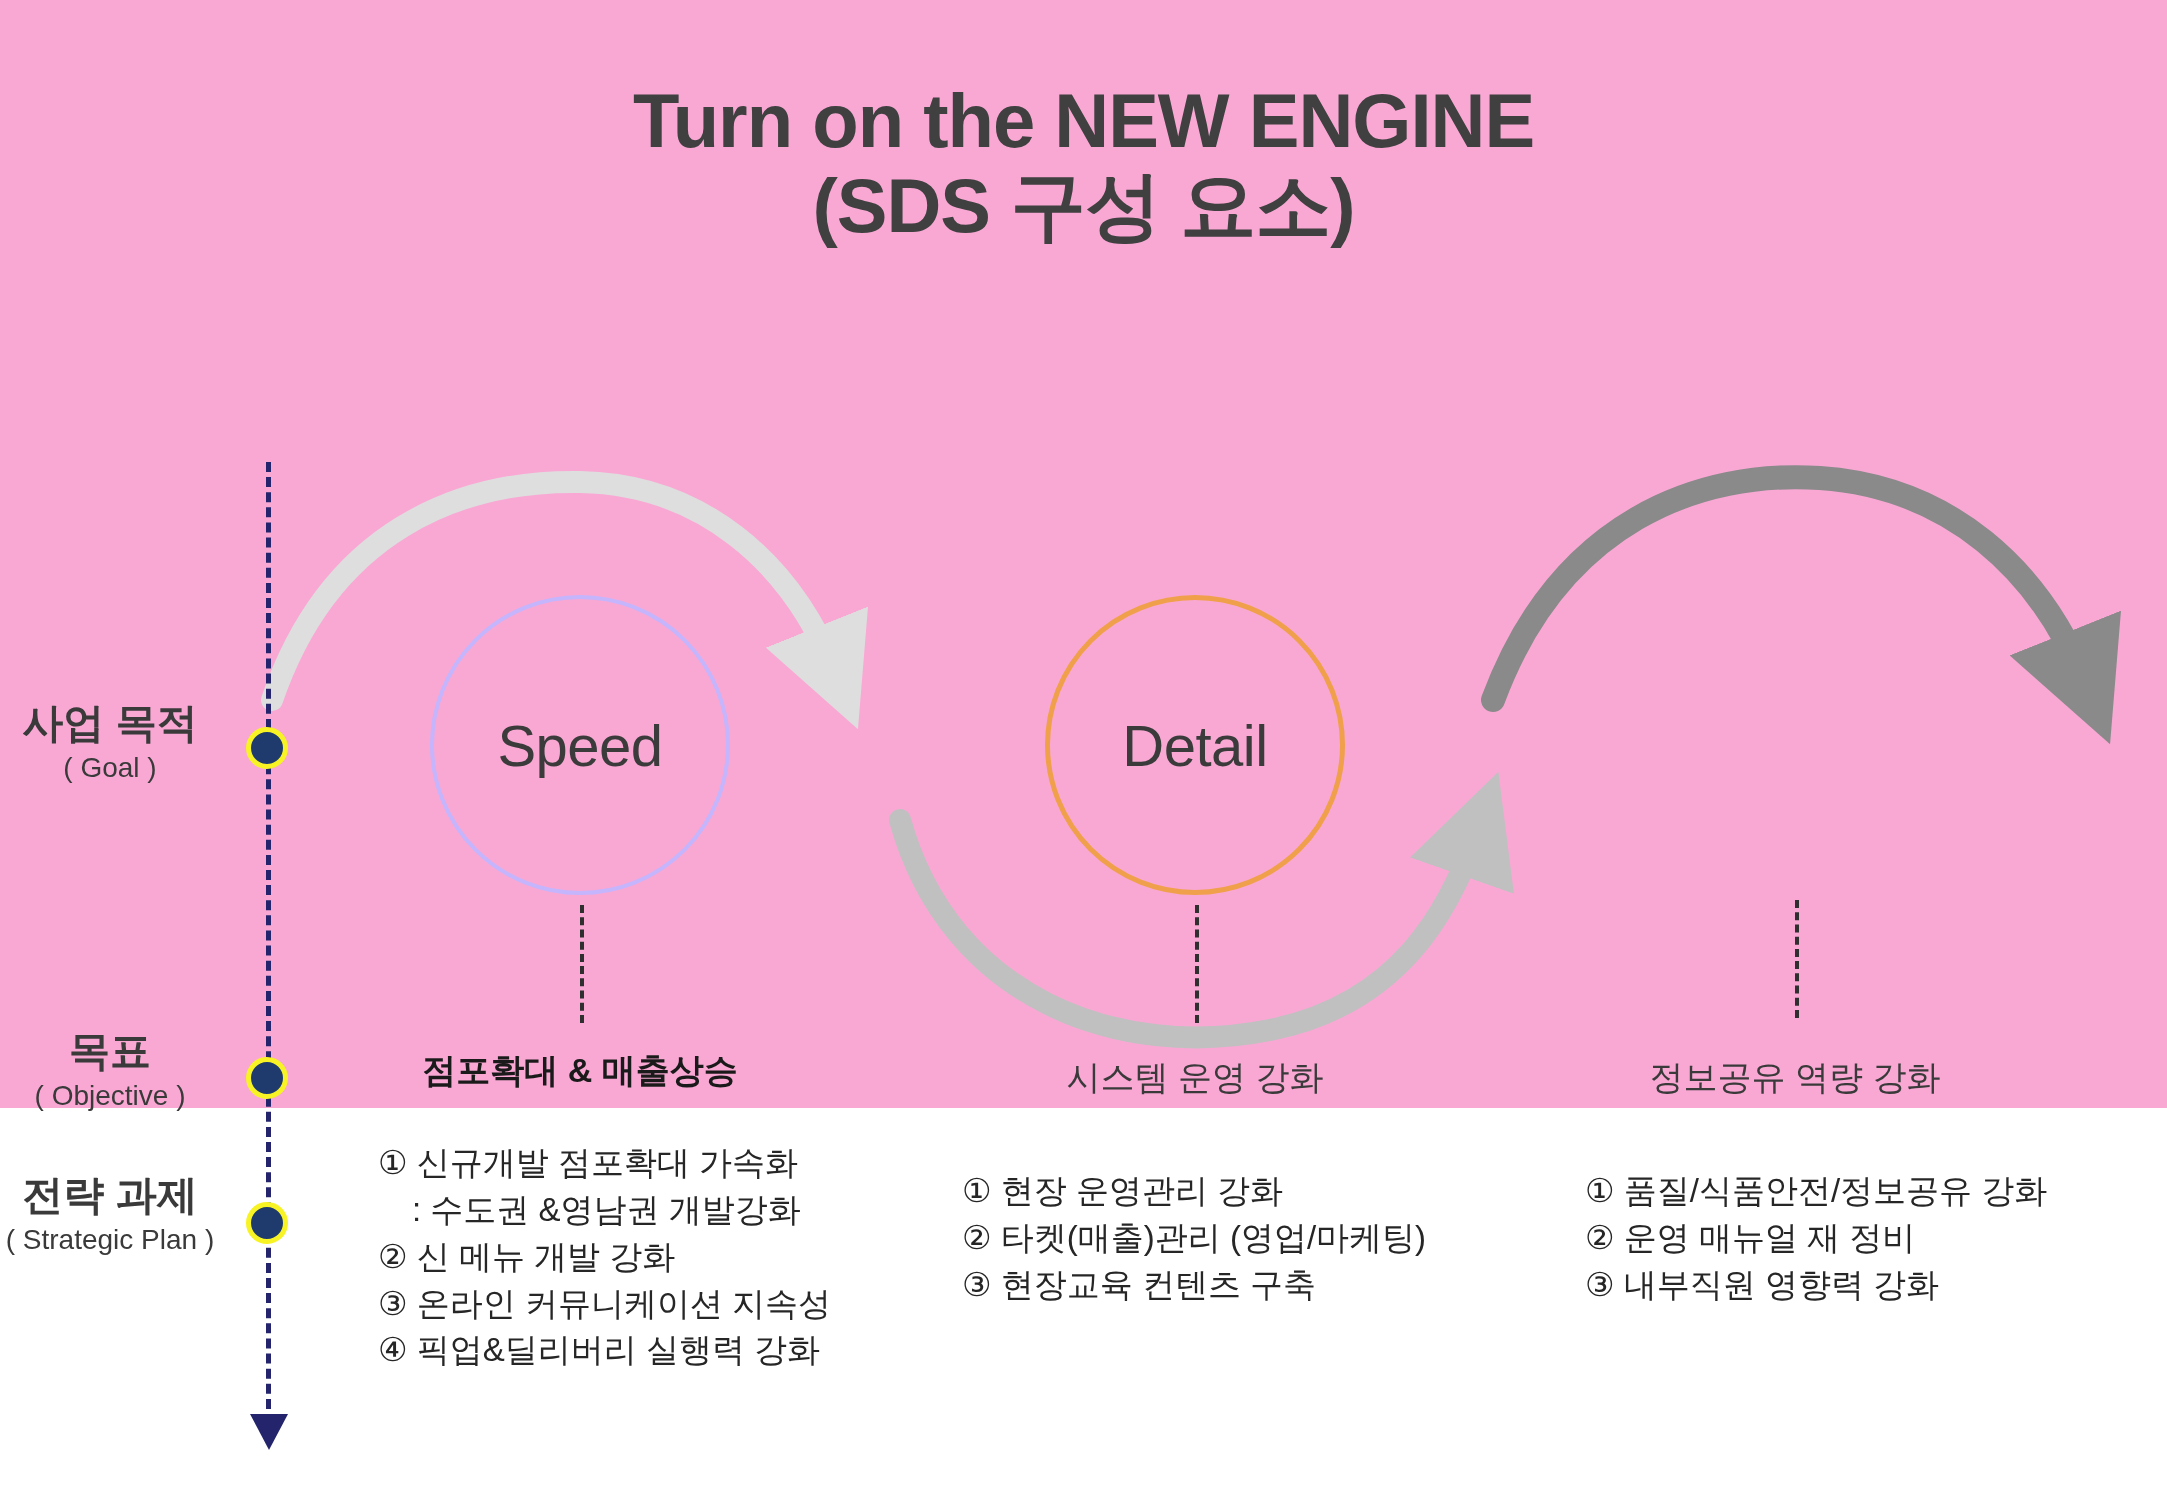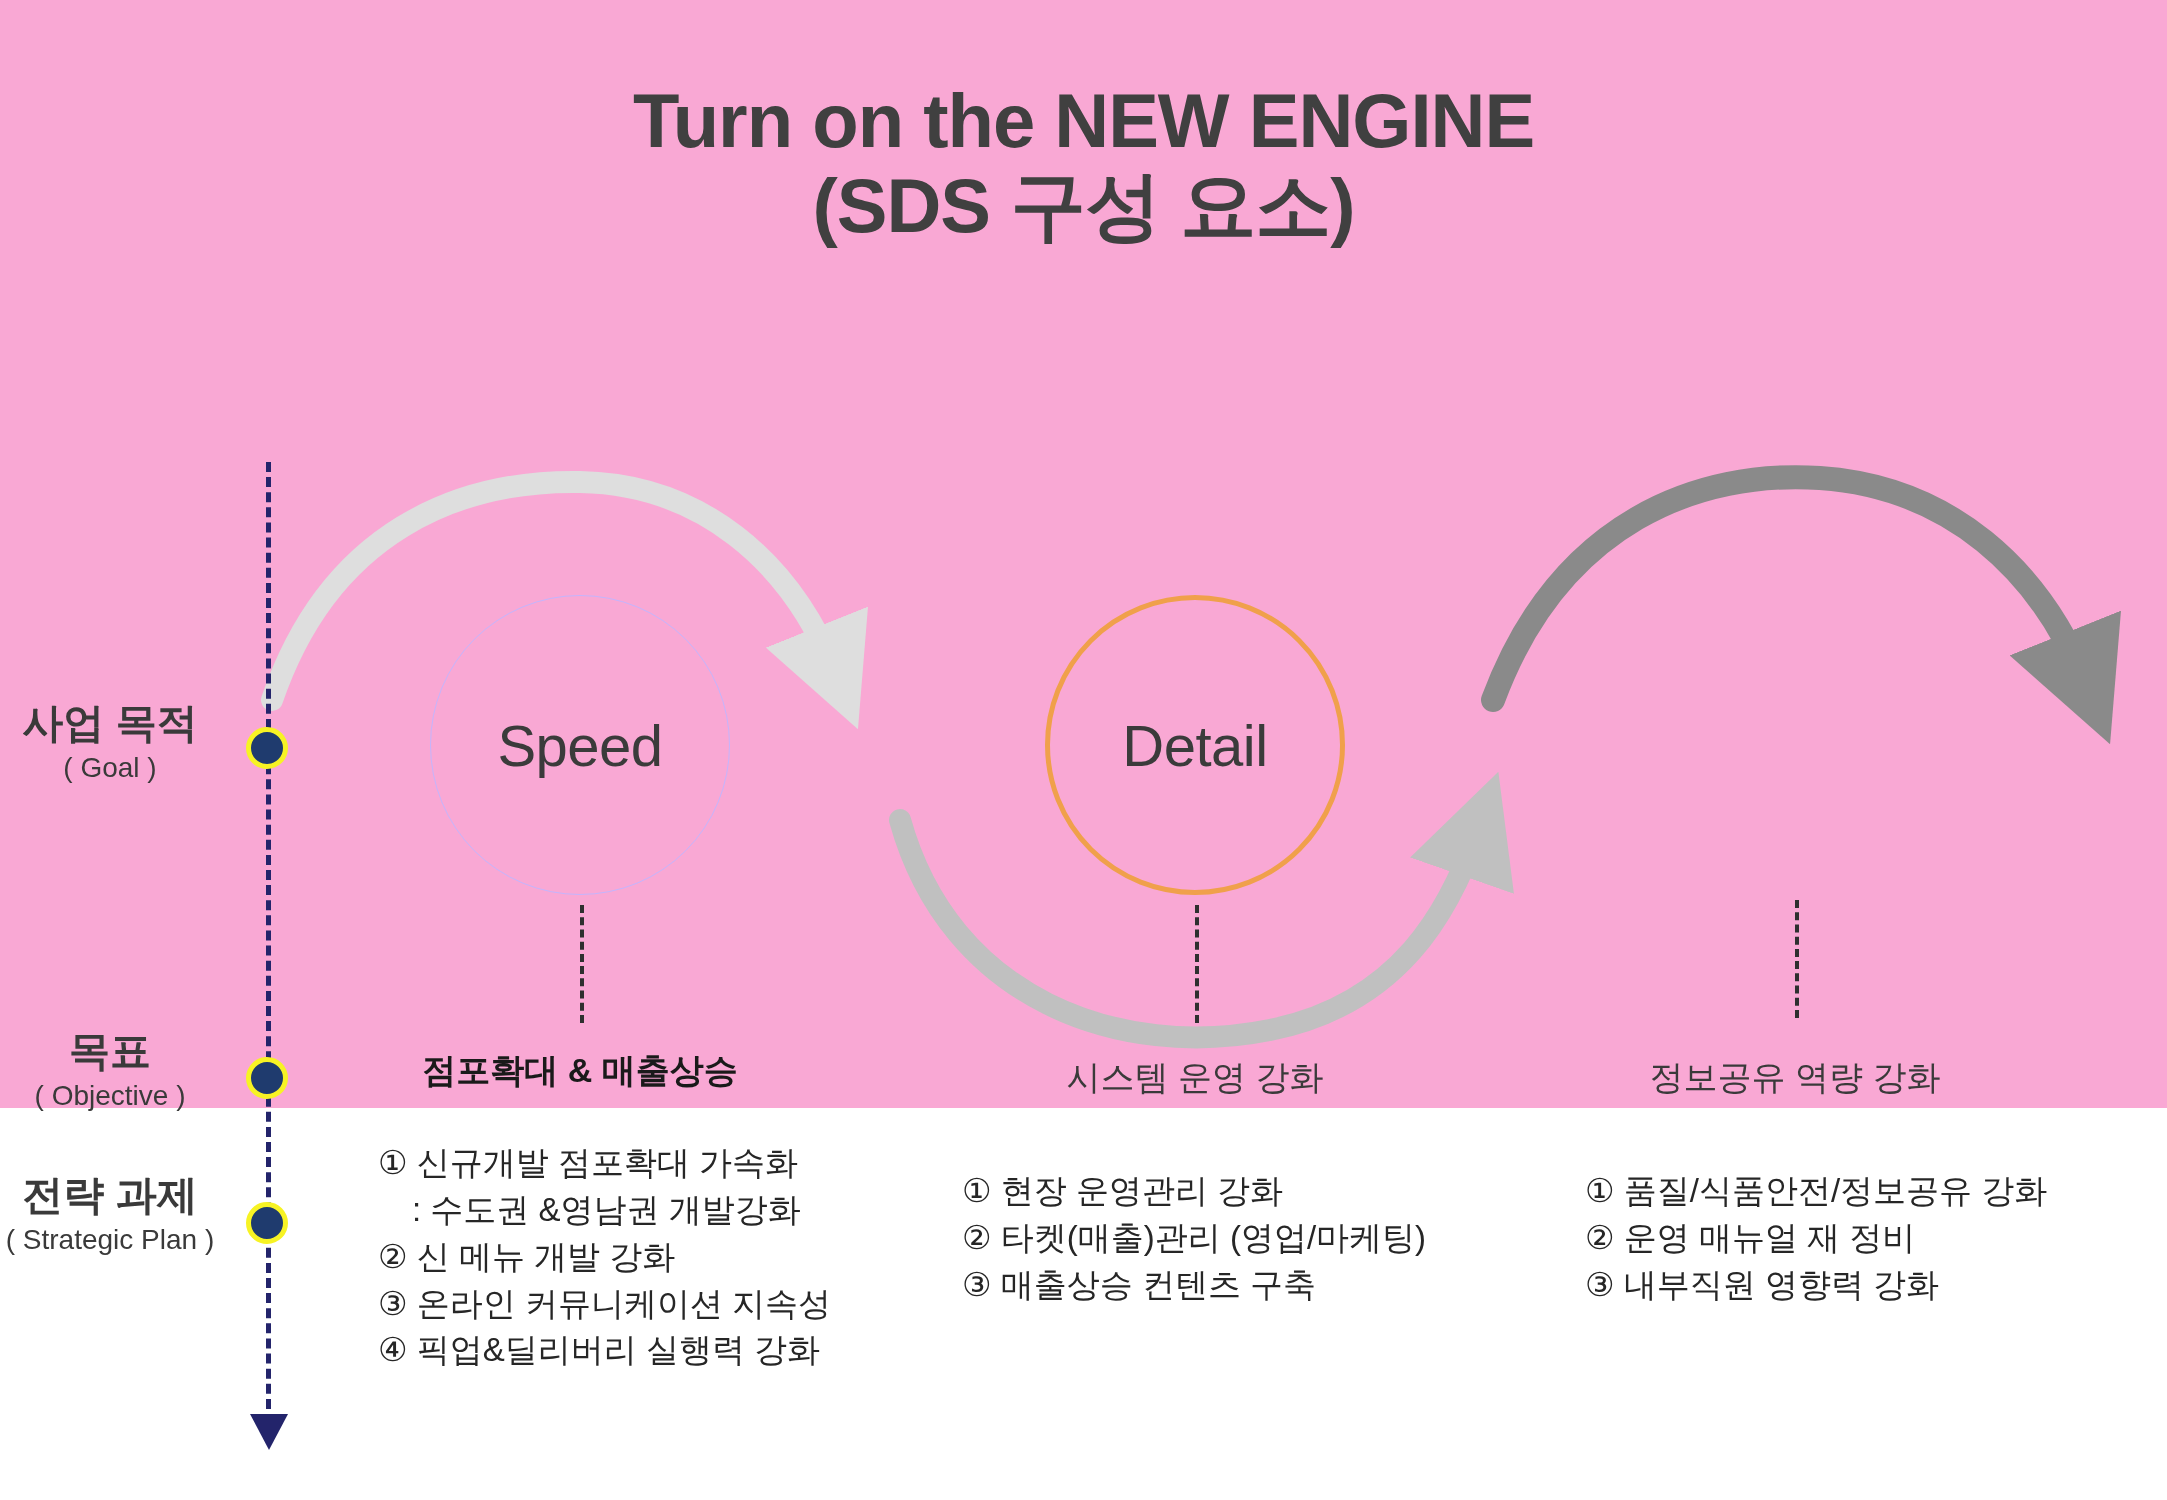--- a/index.html
+++ b/index.html
@@ -191,42 +191,42 @@
   </div>
   <div class="axis-label" style="left:-40px; top:1028px;">
     <span class="ko">목표</span>
     <span class="en">( Objective )</span>
   </div>
   <div class="axis-label" style="left:-40px; top:1172px;">
     <span class="ko">전략 과제</span>
     <span class="en">( Strategic Plan )</span>
   </div>
 
-  <div class="pillar-circle" style="left:430px; top:595px; border:1px solid #c4b5fd;">
+  <div class="pillar-circle" style="left:430px; top:595px; border:4px solid #c4b5fd;">
     <span class="pillar-name">Speed</span>
   </div>
   <div class="connector" style="left:580px; top:905px; height:118px;"></div>
   <div class="col-heading bold" style="left:300px; top:1048px;">점포확대 &amp; 매출상승</div>
   <div class="col-list" style="left:378px; top:1140px;">
     <div class="li">① 신규개발 점포확대 가속화</div>
     <div class="li sub">: 수도권 &amp;영남권 개발강화</div>
     <div class="li">② 신 메뉴 개발 강화</div>
     <div class="li">③ 온라인 커뮤니케이션 지속성</div>
     <div class="li">④ 픽업&amp;딜리버리 실행력 강화</div>
   </div>
 
   <div class="pillar-circle" style="left:1045px; top:595px; border:5px solid #f0a04b;">
     <span class="pillar-name">Detail</span>
   </div>
   <div class="connector" style="left:1195px; top:905px; height:118px;"></div>
   <div class="col-heading" style="left:915px; top:1055px;">시스템 운영 강화</div>
   <div class="col-list" style="left:962px; top:1168px;">
     <div class="li">① 현장 운영관리 강화</div>
     <div class="li">② 타켓(매출)관리 (영업/마케팅)</div>
-    <div class="li">③ 매출상승 컨텐츠 구축</div>
+    <div class="li">③ 현장교육 컨텐츠 구축</div>
   </div>
 
   <div class="connector" style="left:1795px; top:900px; height:118px;"></div>
   <div class="col-heading" style="left:1515px; top:1055px;">정보공유 역량 강화</div>
   <div class="col-list" style="left:1585px; top:1168px;">
     <div class="li">① 품질/식품안전/정보공유 강화</div>
     <div class="li">② 운영 매뉴얼 재 정비</div>
     <div class="li">③ 내부직원 영향력 강화</div>
   </div>
 

